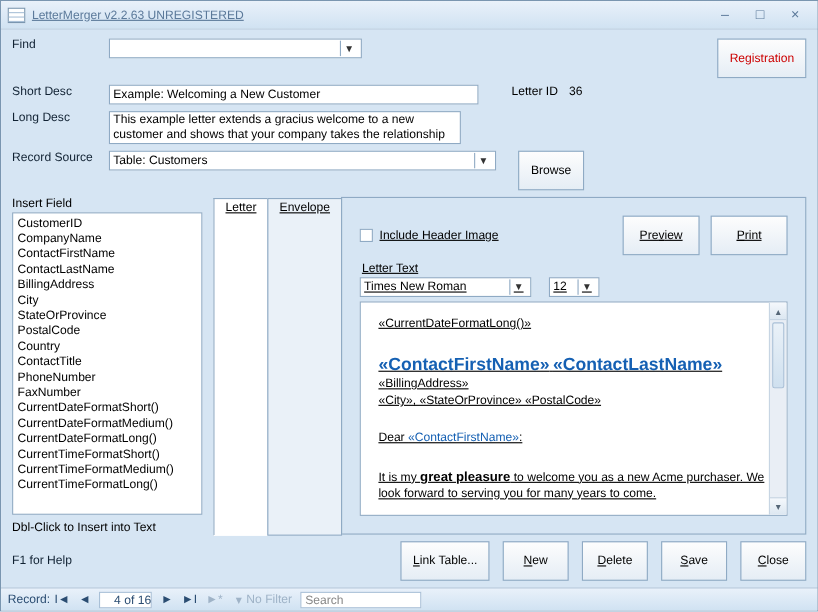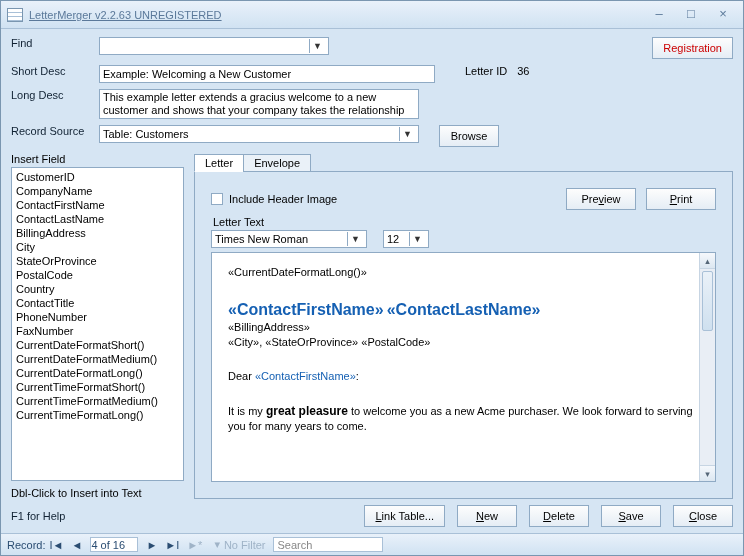--- a/index.html
+++ b/index.html
@@ -10,46 +10,46 @@
 .titlebar .icon div { flex: 1; border-bottom: 1px solid #a9c0d7; }
 .titlebar .title { color: #5b799a; text-decoration: underline; }
 .titlebar .spacer { flex: 1; }
 .winbtn { width: 28px; height: 18px; margin-left: 4px; color: #5b799a; text-align: center; line-height: 16px; cursor: pointer; font-size: 13px; }
 .client { flex: 1; background: #d6e5f3; display: flex; flex-direction: column; padding: 8px 10px 4px 10px; }
 .row { display: flex; margin-bottom: 6px; }
 .lbl { width: 88px; color: #123; }
 .combo, .textin { background: #fff; border: 1px solid #8faac4; height: 18px; padding: 0 3px; display: flex; align-items: center; }
 .combo { justify-content: space-between; }
 .combo .arrow { width: 16px; height: 14px; border-left: 1px solid #8faac4; display: flex; align-items: center; justify-content: center; color: #333; font-size: 9px; }
-.btn { background: linear-gradient(#fdfdfd,#e5edf5); border: 1px solid #8faac4; height: 22px; padding: 0 10px; display: inline-flex; align-items: center; justify-content: center; cursor: pointer; min-width: 60px; }
+.btn { background: linear-gradient(#fdfdfd,#e5edf5); border: 1px solid #8faac4; height: 36px; padding: 0 10px; display: inline-flex; align-items: center; justify-content: center; cursor: pointer; min-width: 60px; }
 .reg { color: #c00; }
 .midrow { display: flex; flex: 1; min-height: 0; }
 .leftcol { width: 173px; display: flex; flex-direction: column; }
 .fieldlist { flex: 1; background: #fff; border: 1px solid #8faac4; overflow: hidden; padding: 2px 4px; line-height: 14px; }
 .fieldlist div { white-space: nowrap; }
-.rightcol { flex: 1; display: flex; flex-direction: column; margin-left: 10px; }
+.rightcol { flex: 1; display: flex; margin-left: 10px; text-decoration: underline; }
 .tabs { display: flex; position: relative; top: 1px; }
 .tab { border: 1px solid #8faac4; background: #eaf1f8; padding: 2px 10px; margin-right: -1px; cursor: pointer; }
 .tab.active { background: #fff; border-bottom: 1px solid #fff; }
 .tabpage { flex: 1; border: 1px solid #8faac4; background: #d6e5f3; padding: 16px; display: flex; flex-direction: column; }
 .toprow2 { display: flex; align-items: center; margin-bottom: 6px; }
 .chk { width: 12px; height: 12px; border: 1px solid #8faac4; background: #fff; margin-right: 6px; }
 .lettertext { flex: 1; background: #fff; border: 1px solid #8faac4; position: relative; overflow: hidden; }
 .ltinner { font-family: "Times New Roman", serif; font-size: 14px; padding: 12px 16px; line-height: 1.35; }
 .mergefield { color: #1560b3; font-weight: bold; font-size: 16px; }
 .scroll { position: absolute; right: 0; top: 0; bottom: 0; width: 16px; background: #e9eef5; border-left: 1px solid #c7d5e3; }
 .scroll .sbtn { height: 16px; background: linear-gradient(#f5f8fc,#dce7f1); border-bottom: 1px solid #c7d5e3; text-align: center; font-size: 9px; line-height: 16px; color: #567; }
 .scroll .sbtn.bot { position: absolute; bottom: 0; left: 0; right: 0; border-top: 1px solid #c7d5e3; border-bottom: none; }
 .scroll .thumb { position: absolute; left: 2px; right: 2px; top: 18px; height: 60px; background: linear-gradient(#eaf1f8,#cfe0ef); border: 1px solid #a9c0d7; border-radius: 2px; }
 .bottombar { display: flex; justify-content: flex-end; gap: 12px; padding: 6px 0 2px 0; align-items: center; }
 .bottombar .leftlbl { margin-right: auto; color: #123; }
 .statusbar { height: 22px; background: linear-gradient(#e9f1fa,#d0e2f2); border-top: 1px solid #a9c0d7; display: flex; align-items: center; padding: 0 6px; font-size: 11px; color: #2b4d72; }
 .navbtn { padding: 0 4px; cursor: pointer; color: #2b4d72; }
 .navbtn.dis { color: #9fb3c7; }
-.recbox { background: #fff; border: 1px solid #a9c0d7; width: 48px; height: 15px; margin: 0 4px; text-align: left; line-height: 14px; }
+.recbox { background: #fff; border: 1px solid #a9c0d7; width: 48px; height: 15px; margin: 0 4px; text-align: right; line-height: 14px; }
 .nofilter { color: #9fb3c7; margin: 0 8px; display: flex; align-items: center; gap: 4px; }
 .searchbox { background: #fff; border: 1px solid #a9c0d7; width: 110px; height: 15px; padding: 0 3px; color: #888; line-height: 14px; }
 .underline-char { text-decoration: underline; }
 </style>
 </head>
 <body>
 
 <div class="window">
   <div class="titlebar">
     <div class="icon">
@@ -85,21 +85,21 @@
       <span>36</span>
     </div>
 
     <div class="row" style="align-items:flex-start">
       <span class="lbl">Long Desc</span>
       <div class="textin" style="width:320px;height:30px;line-height:13px;white-space:normal">This example letter extends a gracius welcome to a new customer and shows that your company takes the relationship</div>
     </div>
 
     <div class="row">
       <span class="lbl">Record Source</span>
-      <div class="combo" style="width:320px">
+      <div class="combo" style="width:352px">
         <span>Table: Customers</span>
           <span class="arrow">▼</span>
       </div>
       <span style="width:20px"></span>
       <div class="btn">Browse</div>
     </div>
 
     <div class="midrow">
       <div class="leftcol">
         <span style="margin-bottom:2px">Insert Field</span>

